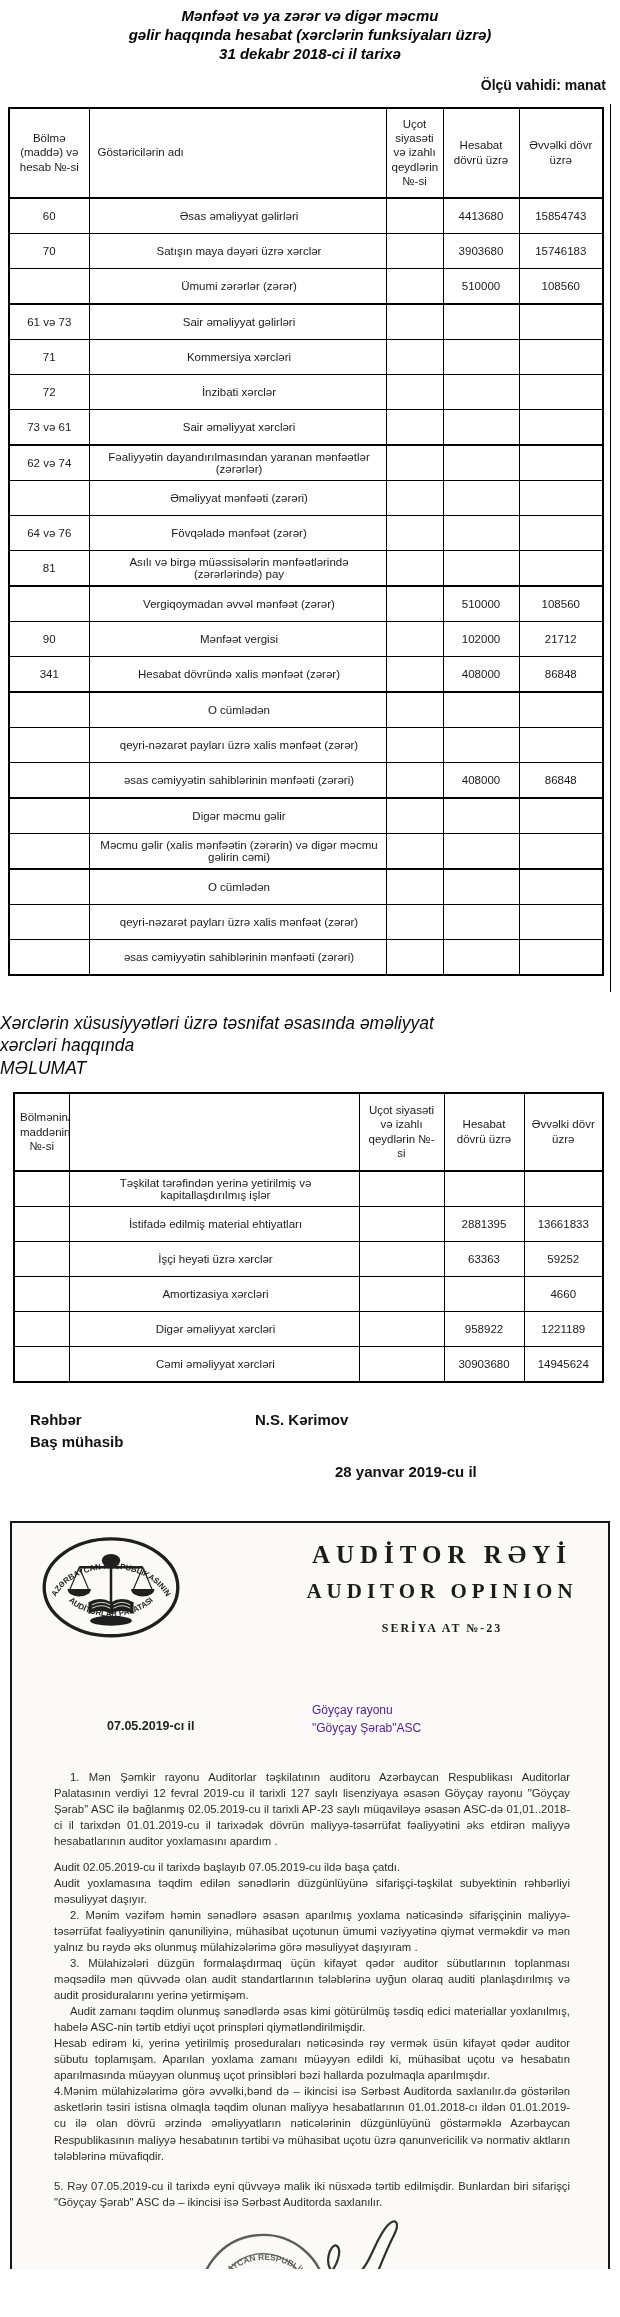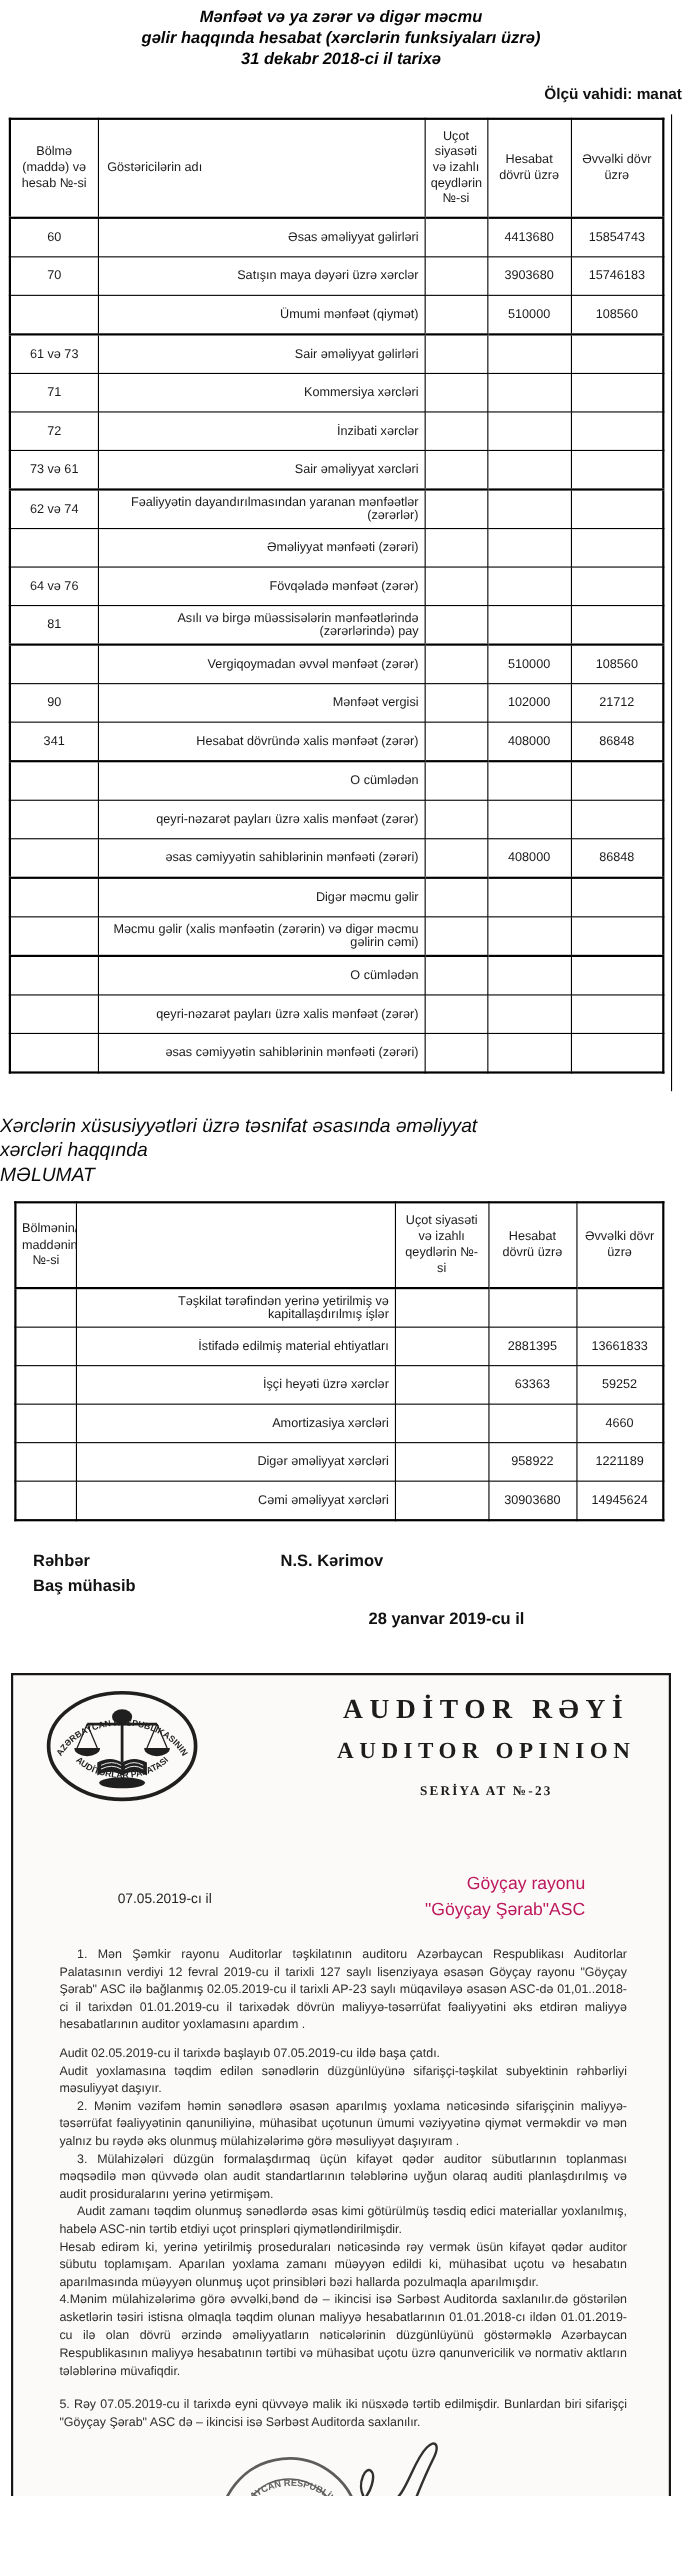--- a/index.html
+++ b/index.html
@@ -1,49 +1,49 @@
 <!DOCTYPE html>
 <html><head>
 <meta charset="utf-8">
 <style>
   html,body{margin:0;padding:0;background:#fff;}
   #page{position:relative;width:620px;height:2269px;background:#fff;overflow:hidden;
         font-family:"Liberation Sans",sans-serif;color:#111;}
   .doc-title{margin-top:6px;text-align:center;font-weight:bold;font-style:italic;
              font-size:15px;line-height:1.28;color:#050505;}
-  .unit{margin-top:13px;text-align:right;font-weight:bold;font-size:14px;}
+  .unit{margin-top:13px;padding-right:14px;text-align:right;font-weight:bold;font-size:14px;}
   table.fin{border-collapse:collapse;table-layout:fixed;margin-top:14px;margin-left:8px;
             border:2px solid #000;}
   table.fin td,table.fin th{border:1px solid #000;font-size:11.5px;font-weight:normal;
             padding:2px 5px;vertical-align:middle;color:#1a1a1a;overflow:hidden;}
   table.fin th{text-align:center;line-height:1.25;}
   table.fin td{height:30px;text-align:center;}
-  table.fin td.nm{text-align:right;padding-left:8px;}
+  table.fin td.nm{text-align:center;padding-left:8px;}
   table.fin tr.thick td, table.fin tr.thick th{border-bottom-width:2px;}
   #t1{width:594px;} #t2{width:589px;margin-left:13px;margin-top:12px;}
   #t1 .h-row th{height:84px;} #t2 .h-row th{height:72px;}
   .sec-title{margin-top:36px;font-style:italic;font-size:17.5px;
              line-height:1.3;color:#0a0a0a;}
   .sig-block{position:relative;height:84px;margin-top:28px;font-weight:bold;font-size:15px;}
   .sig-role1{position:absolute;left:30px;top:0;}
   .sig-role2{position:absolute;left:30px;top:22px;}
   .sig-name{position:absolute;left:255px;top:0;}
   .sig-date{position:absolute;left:335px;top:52px;font-size:15px;}
   .scan-line{position:absolute;left:610px;top:104px;width:1px;height:888px;background:#000;}
   .audit-box{position:relative;margin:26px 10px 0 10px;height:838px;background:#fbfaf8;
              border:2px solid #161616;border-bottom-width:5px;overflow:hidden;color:#2d2d2d;}
   .seal1{position:absolute;left:28px;top:12px;}
   .aud-h{position:absolute;left:256px;width:348px;text-align:center;
          font-family:"Liberation Serif",serif;font-weight:bold;color:#1c1c1c;}
   .aud-h1{top:18px;font-size:25px;letter-spacing:6px;}
   .aud-h2{top:56px;font-size:21px;letter-spacing:5px;}
   .aud-h3{top:98px;font-size:12px;letter-spacing:2px;}
-  .aud-date{position:absolute;left:95px;top:196px;font-weight:normal;font-size:12.5px;color:#222;}
-  .aud-addr{position:absolute;left:300px;top:178px;width:220px;text-align:right;
-            font-size:16px;line-height:1.5;color:#be185d;}
+  .aud-date{position:absolute;left:95px;top:196px;font-weight:bold;font-size:12.5px;color:#222;}
+  .aud-addr{position:absolute;left:300px;top:178px;width:220px;text-align:left;
+            font-size:12px;line-height:1.5;color:#4c1d95;}
   .aud-body{position:absolute;left:42px;right:38px;top:246px;}
   .aud-body p{margin:0;font-size:11.3px;line-height:1.42;text-align:justify;}
   .aud-body p.ind{text-indent:16px;}
   .aud-body p.gap1{margin-top:10px;} .aud-body p.gap2{margin-top:14px;}
   .stamp{position:absolute;left:182px;top:706px;transform:rotate(-6deg);opacity:.88;}
   .sig-squiggle{position:absolute;left:292px;top:688px;z-index:2;}
 </style>
 </head>
 <body>
 
@@ -83,21 +83,21 @@
         </tr>
       <tr>
           <td>70</td>
           <td class="nm">Satışın maya dəyəri üzrə xərclər</td>
           <td></td>
           <td>3903680</td>
           <td>15746183</td>
         </tr>
       <tr class="thick">
           <td></td>
-          <td class="nm">Ümumi mənfəət (qiymət)</td>
+          <td class="nm">Ümumi zərərlər (zərər)</td>
           <td></td>
           <td>510000</td>
           <td>108560</td>
         </tr>
       <tr>
           <td>61 və 73</td>
           <td class="nm">Sair əməliyyat gəlirləri</td>
           <td></td>
           <td></td>
           <td></td>

